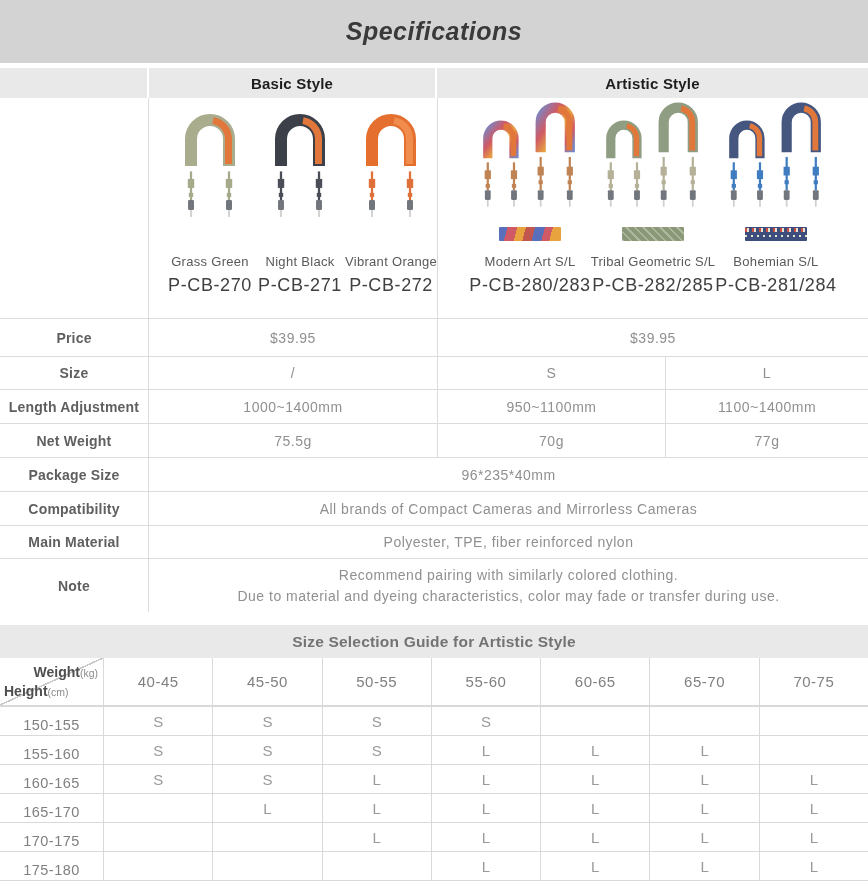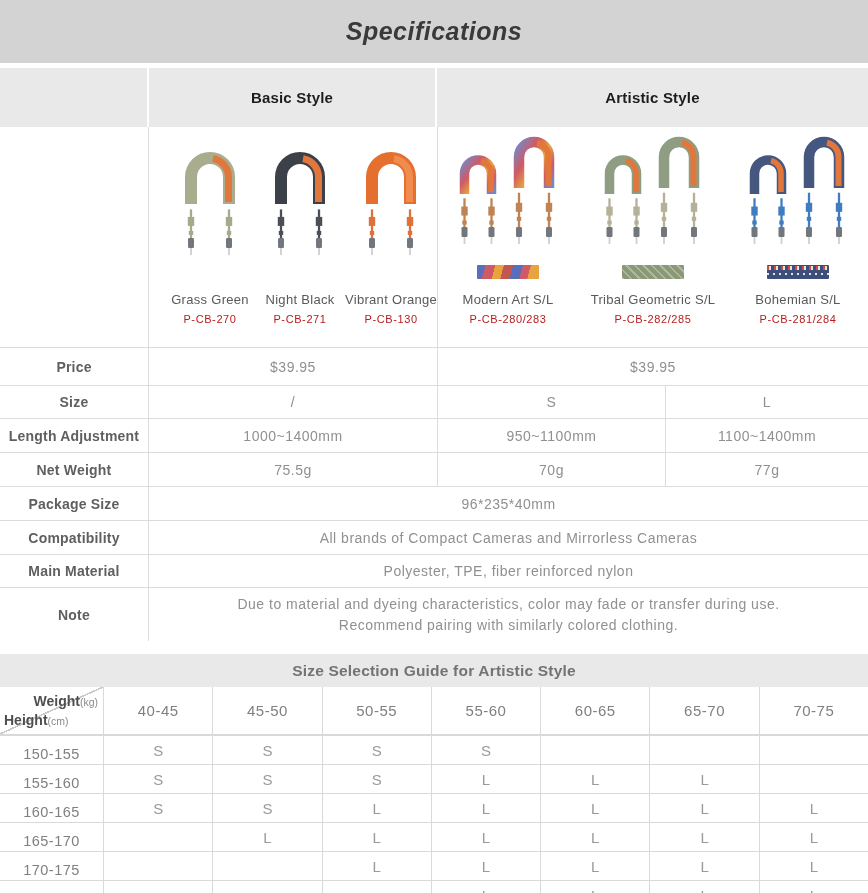--- a/index.html
+++ b/index.html
@@ -6,41 +6,41 @@
   *{box-sizing:border-box;}
   #page{width:868px;height:893px;overflow:hidden;background:#fff;
         font-family:"Liberation Sans",sans-serif;color:#555;position:relative;}
 
   
   .title-bar{height:63px;background:#d3d3d3;display:flex;align-items:center;justify-content:center;}
   .title-bar h1{margin:0;font-size:25px;font-weight:700;color:#3a3a3a;letter-spacing:.5px;font-style:italic;}
   .gap5{height:5px;background:#fff;}
 
   
-  .chead{height:59px;display:flex;background:#fff;}
+  .chead{height:30px;display:flex;background:#fff;}
   .hcell{background:#e9e9e9;display:flex;align-items:center;justify-content:center;
          font-size:15px;font-weight:700;color:#1d1d1d;letter-spacing:.2px;}
   .hgap{width:2px;background:#fff;}
   .w147{width:147px;}
   .w286{width:286px;}
   .hflex{flex:1;}
 
   
   .prow{height:220px;display:flex;}
   .pcell{height:100%;}
   .pc-label{width:148px;}
   .pc-basic{width:289px;border-left:1px solid #dcdcdc;display:flex;justify-content:space-between;padding:0 16px;}
-  .pc-art{width:431px;border-left:1px solid #dcdcdc;display:flex;justify-content:space-between;padding:0 14px;}
+  .pc-art{width:431px;border-left:1px solid #dcdcdc;display:flex;justify-content:center;padding:0 14px;}
   .figure{display:flex;flex-direction:column;align-items:center;justify-content:flex-end;
           height:206px;padding-bottom:8px;}
   .swatch{width:62px;height:14px;border-radius:1px;margin-top:11px;}
   .pname{font-size:13px;color:#595959;letter-spacing:.3px;white-space:nowrap;}
   .figure.no-swatch .pname{margin-top:32px;}
   .figure.has-swatch .pname{margin-top:13px;}
-  .pcode{font-size:11px;color:#b91c1c;letter-spacing:.6px;margin-top:6px;white-space:nowrap;}
+  .pcode{font-size:18px;color:#404040;letter-spacing:.6px;margin-top:6px;white-space:nowrap;}
 
   
   .srow{display:flex;border-top:1px solid #dcdcdc;align-items:stretch;}
   .srow:last-of-type{border-bottom:1px solid #dcdcdc;}
   .cell{display:flex;align-items:center;justify-content:center;text-align:center;}
   .c-label{width:148px;font-size:14px;font-weight:700;color:#5f5f5f;letter-spacing:.2px;}
   .val{font-size:14px;color:#909090;letter-spacing:.5px;border-left:1px solid #dcdcdc;}
   .c289{width:289px;} .c228{width:228px;} .c203{width:203px;}
   .c431{width:431px;} .c720{width:720px;}
   .h38{height:38px;} .h34{height:34px;} .h33{height:33px;} .h54{height:54px;}
@@ -131,21 +131,21 @@
             <rect x="23.8" y="84.92" width="4.4" height="4" fill="#e0703a"></rect>
             <rect x="23" y="92" width="6" height="10" rx="1.2" fill="#72767d"></rect>
             <line x1="26" y1="102" x2="26" y2="109" stroke="#cfcfcf" stroke-width="1.8"></line>
             <line x1="64" y1="63.4" x2="64" y2="92" stroke="#e0703a" stroke-width="2.3"></line>
             <rect x="60.8" y="70.92" width="6.4" height="9" fill="#e0703a"></rect>
             <rect x="61.8" y="84.92" width="4.4" height="4" fill="#e0703a"></rect>
             <rect x="61" y="92" width="6" height="10" rx="1.2" fill="#72767d"></rect>
             <line x1="64" y1="102" x2="64" y2="109" stroke="#cfcfcf" stroke-width="1.8"></line>
           </svg>
           <div class="pname">Vibrant Orange</div>
-          <div class="pcode">P-CB-130</div>
+          <div class="pcode">P-CB-272</div>
         </div>
       </div>
     <div class="pcell pc-art" id="artistic-products">
         <div class="figure has-swatch">
           <svg width="112" height="122" viewBox="0 0 112 122">
             <defs>
               <linearGradient id="grad1" x1="0" y1="0" x2="1" y2="1">
                 <stop offset="0" stop-color="#7a86c2"></stop>
                 <stop offset="0.3" stop-color="#cf5a66"></stop>
                 <stop offset="0.55" stop-color="#e8a23e"></stop>
@@ -279,22 +279,22 @@
     <div class="cell val c720">All brands of Compact Cameras and Mirrorless Cameras</div>
   </div>
   <div class="srow h33">
     <div class="cell c-label">Main Material</div>
     <div class="cell val c720">Polyester, TPE, fiber reinforced nylon</div>
   </div>
   <div class="srow h54">
     <div class="cell c-label">Note</div>
     <div class="cell val c720">
       <div class="note-lines">
+        <div>Recommend pairing with similarly colored clothing.</div>
         <div>Due to material and dyeing characteristics, color may fade or transfer during use.</div>
-        <div>Recommend pairing with similarly colored clothing.</div>
       </div>
     </div>
   </div>
 
   <div class="gap13"></div>
 
   <div class="sg-title">Size Selection Guide for Artistic Style</div>
   <div class="sg-header" id="sg-header">
     <div class="sg-corner">
       <span class="axis-w"><b>Weight</b><small>(kg)</small></span>

